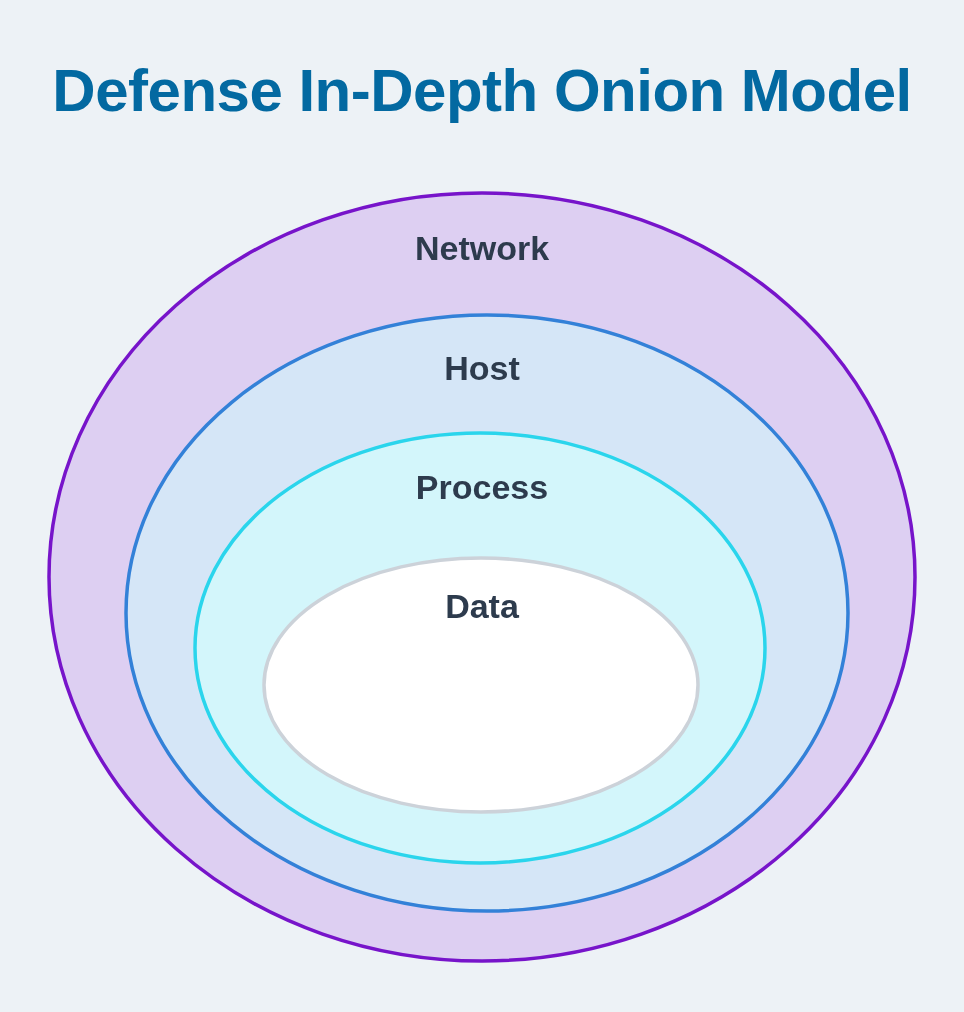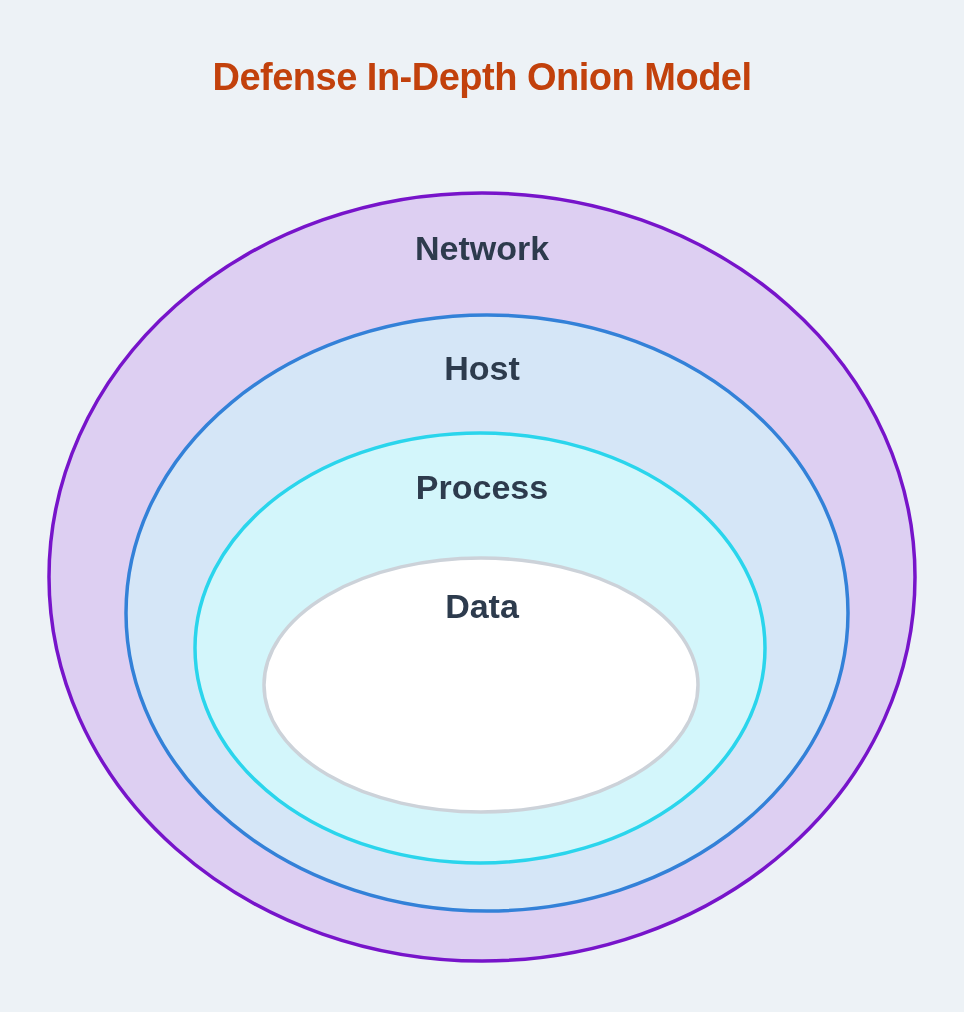--- a/index.html
+++ b/index.html
@@ -18,24 +18,24 @@
     width: 964px;
     height: 1012px;
   }
   .page-title {
     position: absolute;
     top: 56px;
     left: 0;
     width: 100%;
     margin: 0;
     text-align: center;
-    font-size: 38px;
+    font-size: 60px;
     font-weight: 700;
     letter-spacing: -0.5px;
-    color: #c2410c;
+    color: #0369a1;
   }
   .diagram {
     position: absolute;
     top: 0;
     left: 0;
   }
   .layer-label {
     font-family: "Liberation Sans", sans-serif;
     font-weight: 700;
     font-size: 34px;

